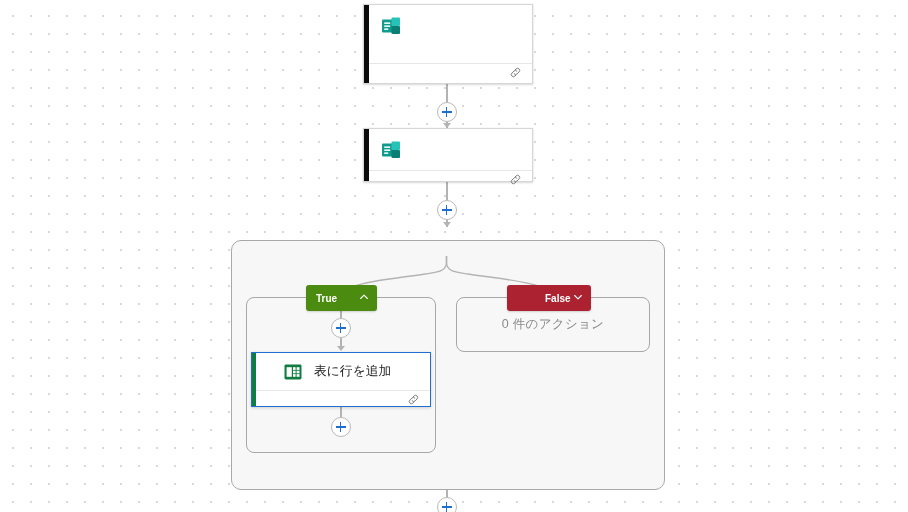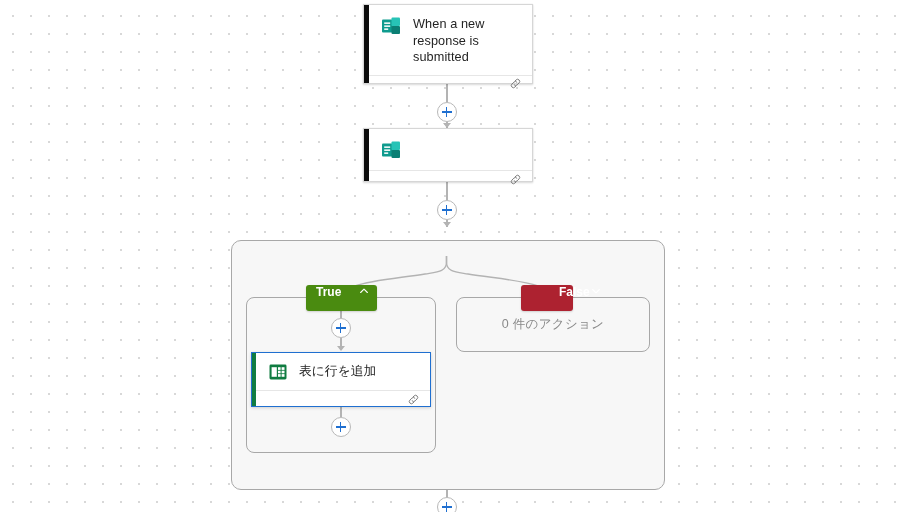--- a/index.html
+++ b/index.html
@@ -172,21 +172,21 @@
     left: 363px; top: 128px; width: 170px; height: 54px;
   }
   #card-getresp .accent { background: #0b0b0b; }
 
   #card-addrow {
     left: 251px; top: 352px; width: 180px; height: 55px;
     border: 1.6px solid #1f6fd0;
     box-shadow: 0 1px 3px rgba(0,0,0,.16);
   }
   #card-addrow .accent { background: #107c41; width: 4px; }
-  #card-addrow .card-body { padding: 9px 10px 8px 16px; }
+  #card-addrow .card-body { padding: 9px 10px 8px 31px; }
 
   
   .app-ico {
     width: 22px; height: 22px;
     flex: 0 0 auto;
     display: block;
   }
   .app-ico-sm { width: 20px; height: 20px; }
 
   
@@ -213,34 +213,35 @@
     flex: 1 1 auto;
     letter-spacing: .1px;
   }
 
   
   .branch-pill {
     position: absolute;
     height: 26px;
     border-radius: 3px;
     display: flex;
+    align-items: center;
     padding: 0 7px 0 10px;
     box-sizing: border-box;
     cursor: pointer;
     color: #ffffff;
-    font-size: 12px;
+    font-size: 10px;
     font-weight: bold;
     box-shadow: 0 1px 2px rgba(0,0,0,.16);
   }
   #pill-true {
     left: 306px; top: 285px; width: 71px;
     background: #4a8b10;
   }
   #pill-false {
-    left: 521px; top: 285px; width: 52px;
+    left: 507px; top: 285px; width: 84px;
     background: #ad2230;
     padding-left: 38px;
   }
   .branch-pill .pill-label { flex: 1 1 auto; }
 
   .chev { display: block; }
 </style>
 </head>
 <body>
 
@@ -280,21 +281,20 @@
       <span class="app-ico">
         <svg width="22" height="22" viewBox="0 0 22 22">
           <rect x="2" y="4.5" width="10.5" height="13" rx="1" fill="#0f9b8e"></rect>
           <rect x="11.5" y="2.5" width="8.5" height="8.5" rx="1" fill="#27c3b6"></rect>
           <rect x="11.5" y="11" width="8.5" height="8" rx="1" fill="#0b7f74"></rect>
           <rect x="4.2" y="7.4" width="6" height="1.5" fill="#ffffff"></rect>
           <rect x="4.2" y="10.4" width="6" height="1.5" fill="#ffffff"></rect>
           <rect x="4.2" y="13.4" width="4" height="1.5" fill="#ffffff"></rect>
         </svg>
       </span>
-      <span class="card-title">When a new response is submitted</span>
     </div>
     <div class="card-footer">
       <span class="link-ico">
         <svg width="13" height="13" viewBox="0 0 16 16">
           <path d="M6.3 9.7a2.6 2.6 0 0 0 3.7 0l2.4-2.4a2.6 2.6 0 0 0-3.7-3.7L7.5 4.8" fill="none" stroke="#707070" stroke-width="1.1" stroke-linecap="round"></path>
           <path d="M9.7 6.3a2.6 2.6 0 0 0-3.7 0L3.6 8.7a2.6 2.6 0 0 0 3.7 3.7l1.2-1.2" fill="none" stroke="#707070" stroke-width="1.1" stroke-linecap="round"></path>
         </svg>
       </span>
     </div>
   </div>

